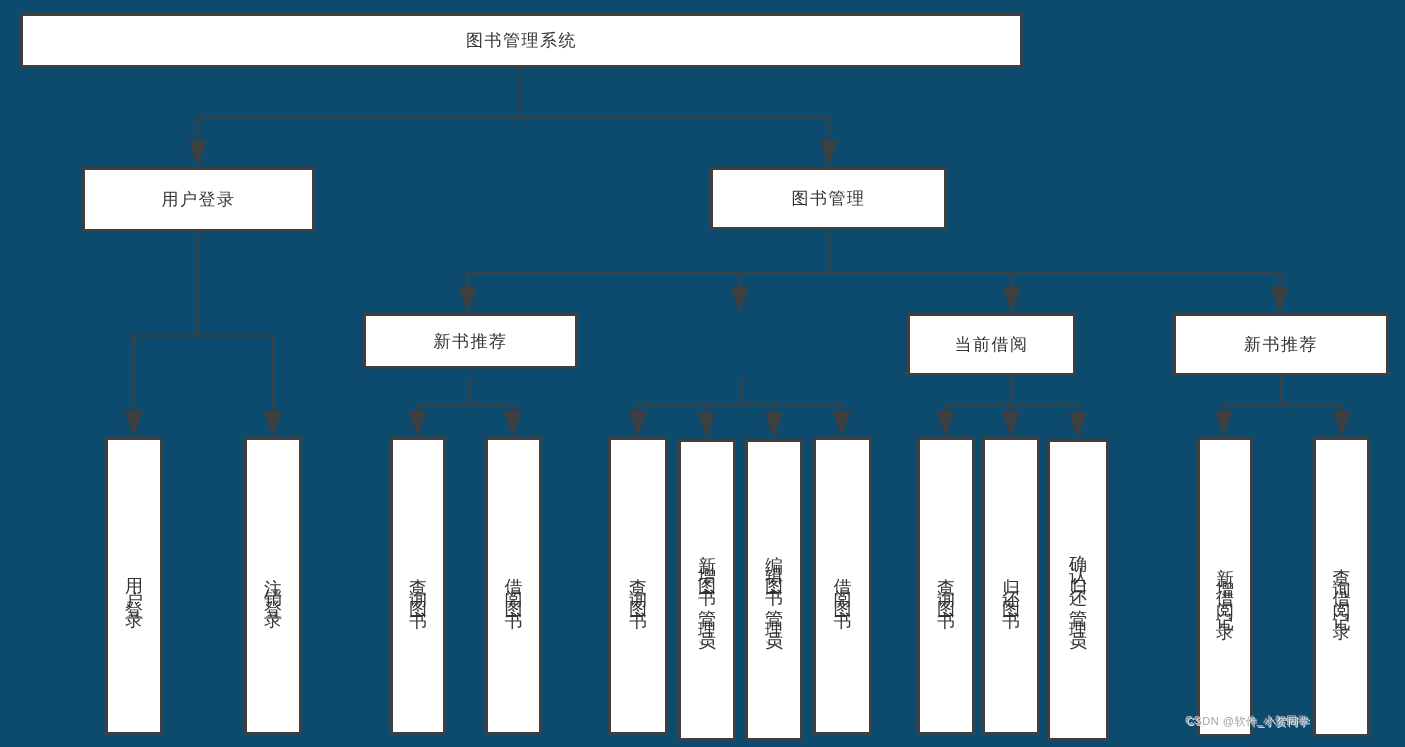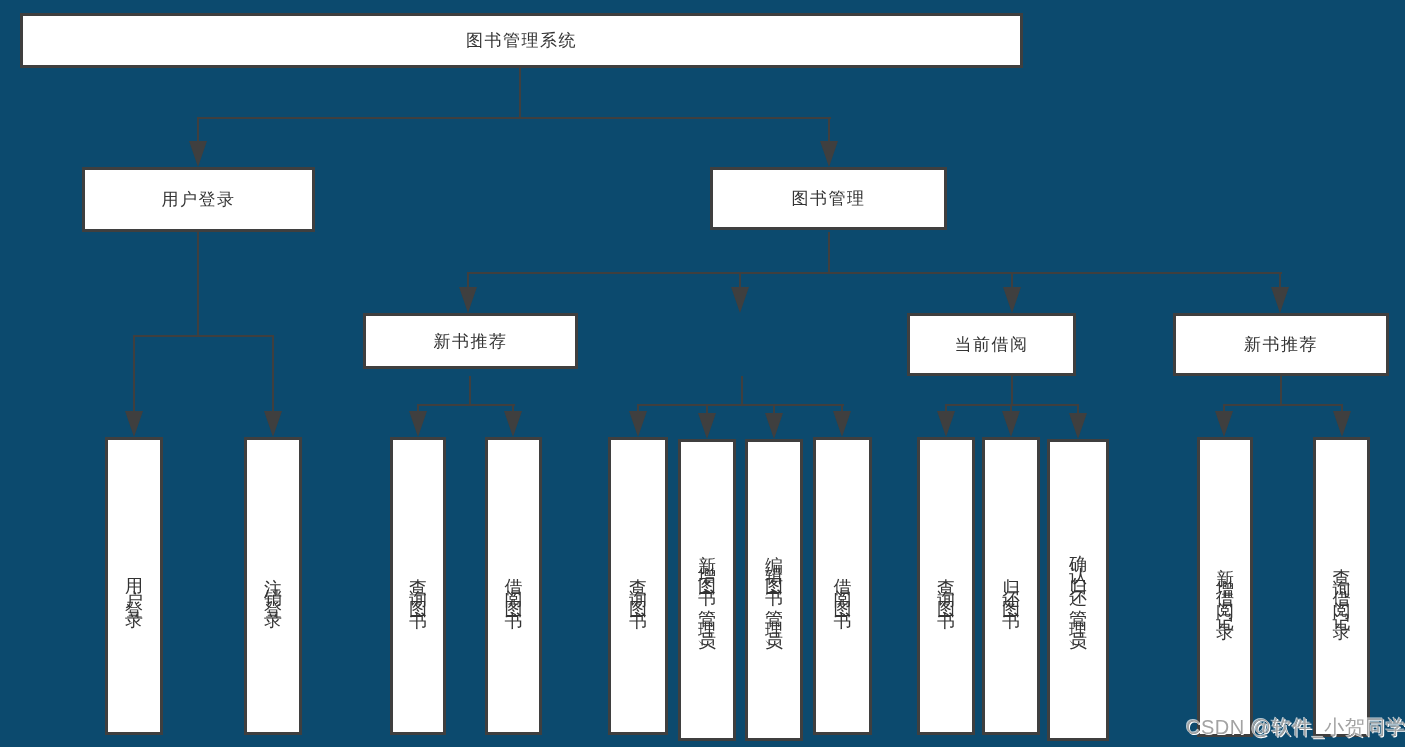--- a/index.html
+++ b/index.html
@@ -38,21 +38,21 @@
   .line{position:absolute;background:var(--line);}
   .arrow{
     position:absolute;width:0;height:0;
     border-left:9px solid transparent;
     border-right:9px solid transparent;
     border-top:26px solid var(--line);
   }
   .watermark{
     position:absolute;
     left:1186px;top:714px;
-    font-size:20px;
+    font-size:11px;
     color:var(--wm);
     letter-spacing:0.5px;
     text-shadow:1px 1px 0 #ffffff,-1px -1px 0 rgba(255,255,255,.7);
     white-space:nowrap;
     z-index:5;
   }
 </style>
 </head>
 <body>
 

